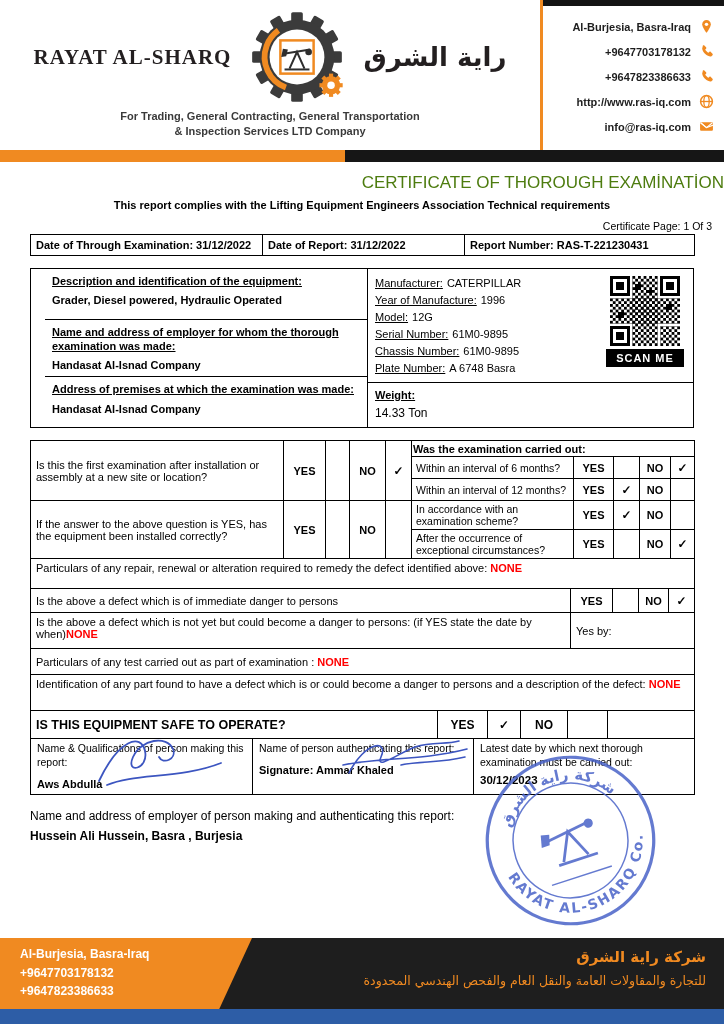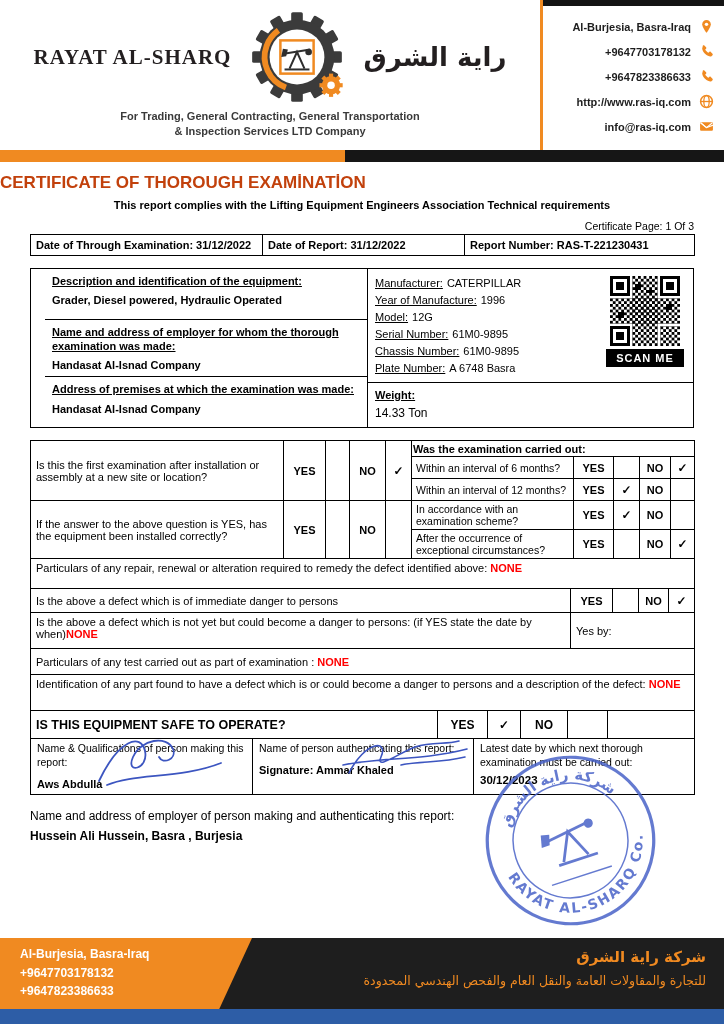--- a/index.html
+++ b/index.html
@@ -20,23 +20,23 @@
   .contact-row { display:flex; justify-content:flex-end; align-items:center; gap:8px; padding:5px 10px 5px 0; font-size:11px; font-weight:bold; color:#1e1e1e; }
   .c-icon { width:15px; height:15px; display:inline-flex; }
   .c-icon svg { width:15px; height:15px; }
 
   
   .bars { display:flex; height:12px; }
   .bar-orange { width:345px; background:#F08A21; }
   .bar-black { flex:1; background:#161616; }
 
   
-  .title { text-align:left; font-size:17px; font-weight:bold; color:#c2410c; margin-top:11px; }
+  .title { text-align:right; font-size:17px; font-weight:normal; color:#4d7c0f; margin-top:11px; }
   .subtitle { text-align:center; font-size:11px; font-weight:bold; margin-top:6px; }
-  .cert-page { text-align:right; font-size:10.5px; margin:9px 30px 2px; }
+  .cert-page { text-align:right; font-size:10.5px; margin:9px 12px 2px; }
 
   
   table { border-collapse:collapse; table-layout:fixed; }
   .w { width:664px; margin:0 30px; }
   td { border:1px solid #000; font-size:11px; padding:2px 5px; vertical-align:middle; color:#000; }
   .yn { text-align:center; font-weight:bold; }
   .chk { text-align:center; font-size:12px; font-weight:bold; }
   .sub { font-size:10.5px; padding:2px 4px; }
   .red { color:#FF0000; font-weight:bold; }
 

